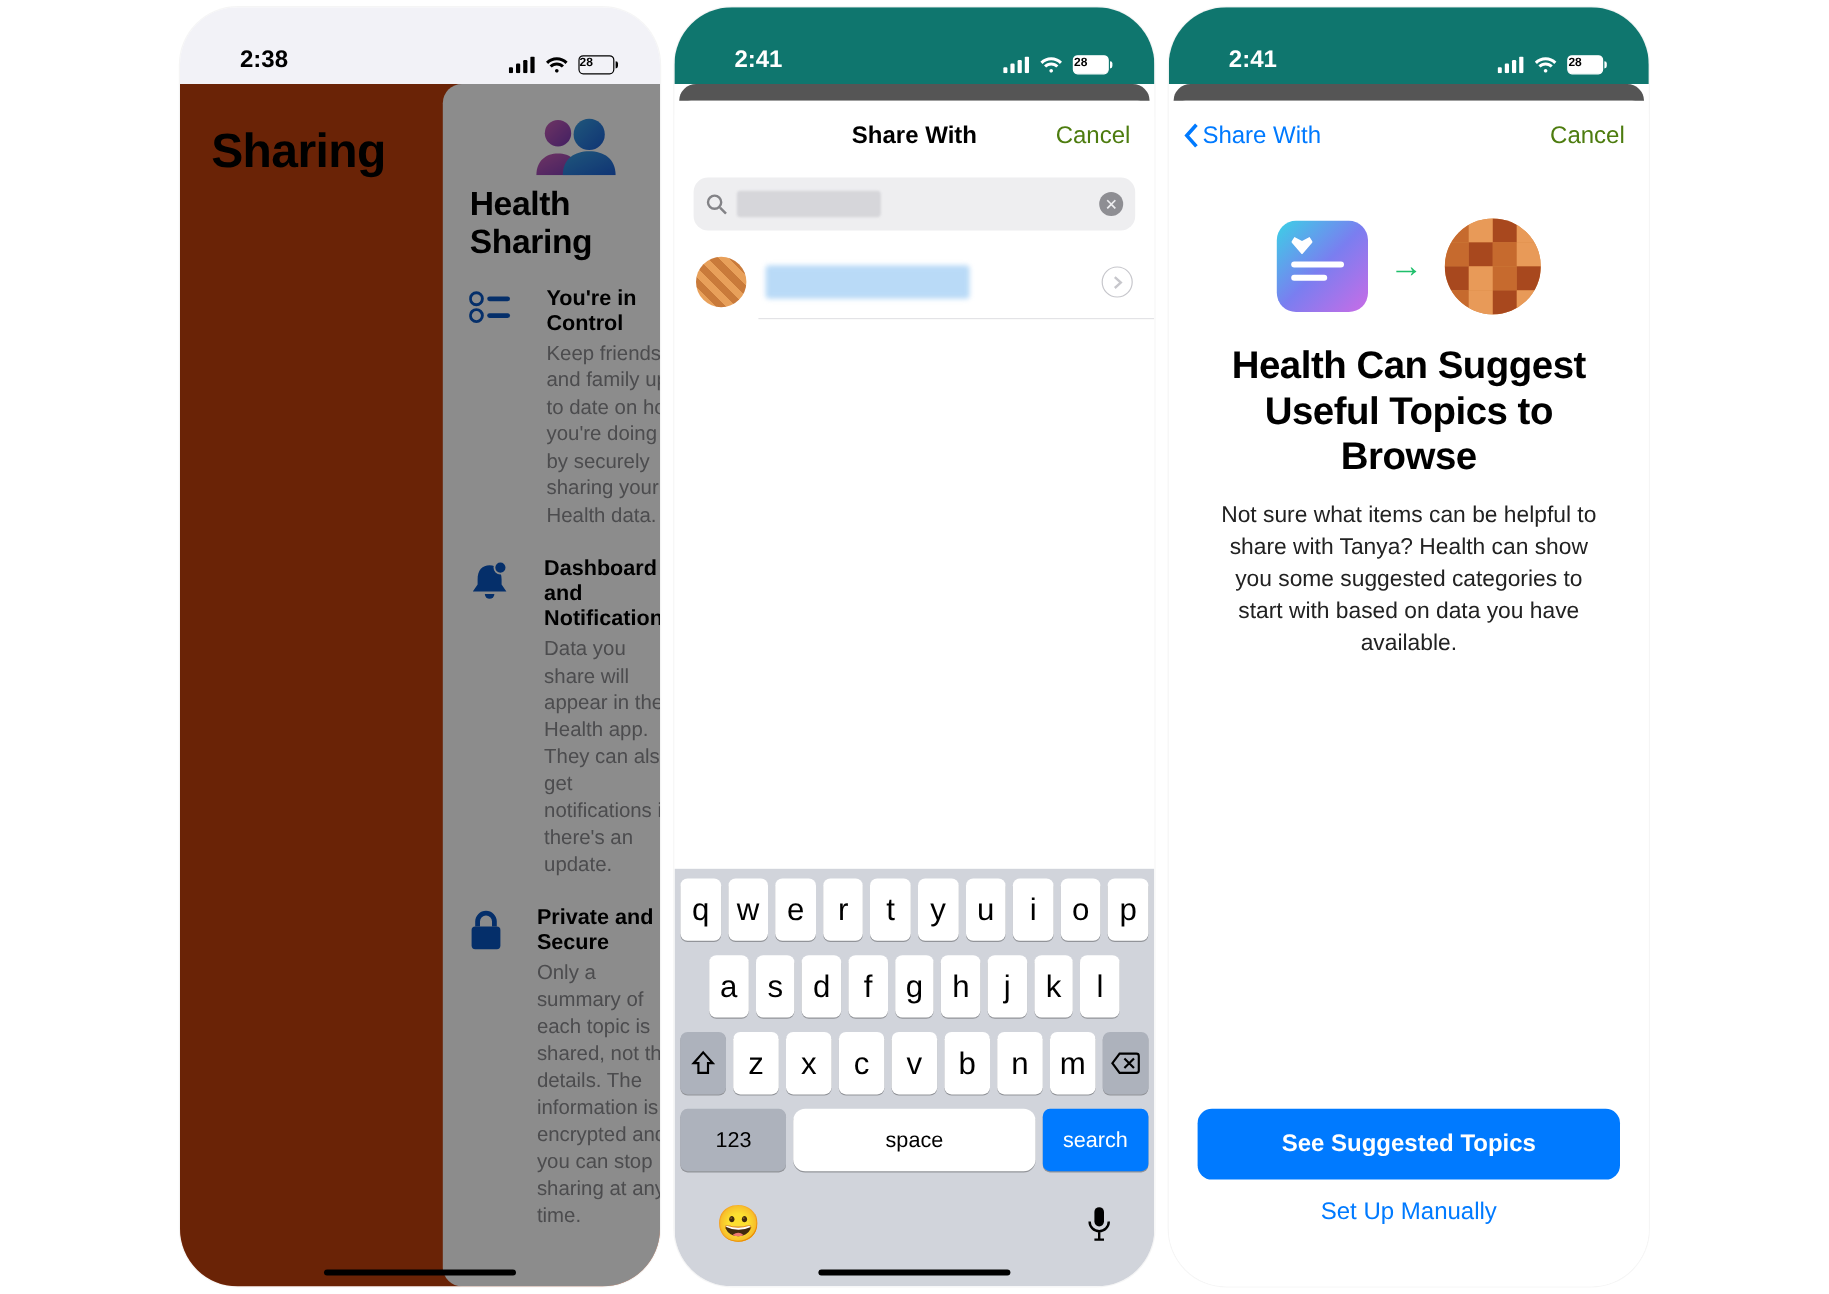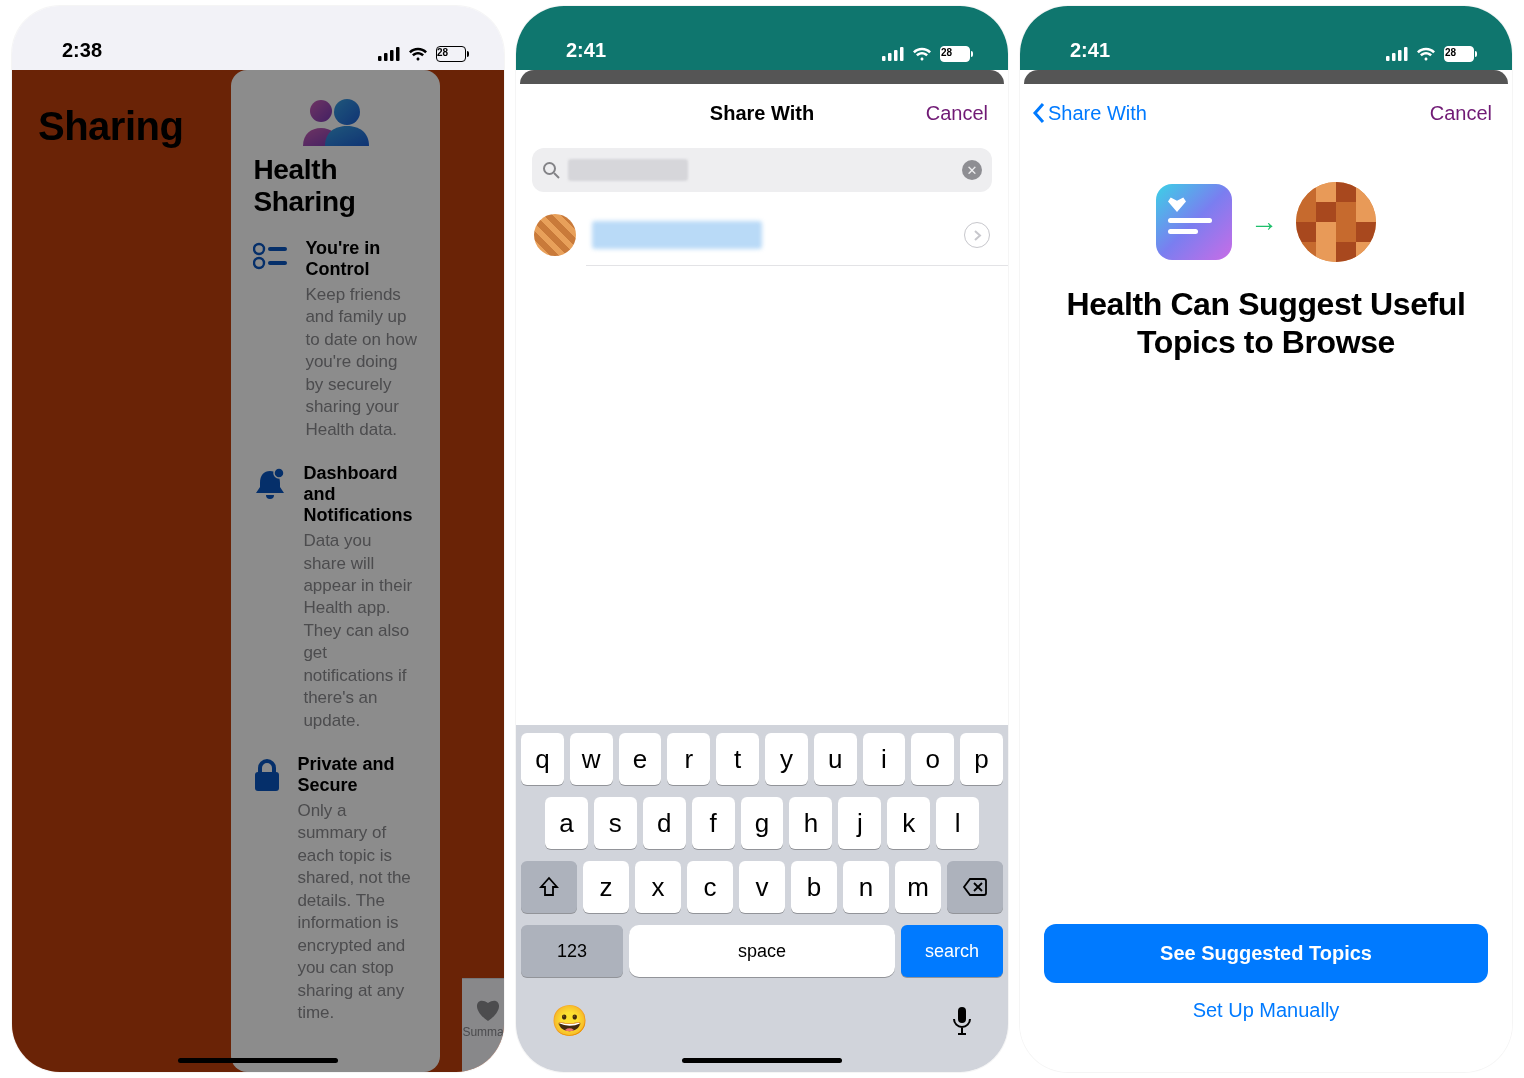--- a/index.html
+++ b/index.html
@@ -5,21 +5,21 @@
   * { box-sizing: border-box; margin: 0; padding: 0; }
   body {
     font-family: -apple-system, BlinkMacSystemFont, "Segoe UI", Helvetica, Arial, sans-serif;
     background: #fff;
     display: flex;
     gap: 12px;
     justify-content: center;
     padding: 6px;
   }
   .phone {
-    width: 492px;
+    width: 400px;
     height: 1066px;
     border-radius: 48px;
     overflow: hidden;
     background: #fff;
     position: relative;
     display: flex;
     flex-direction: column;
     box-shadow: 0 0 0 1px rgba(0,0,0,0.04);
     justify-content: space-between;
   }
@@ -49,21 +49,21 @@
   
   .screen1-body { flex:1; background:#c2410c; position:relative; display:flex; flex-direction:row;}
   .dim-overlay { position:absolute; inset:0; background:rgba(0,0,0,0.45); z-index:5; pointer-events:none;}
   .s1-title { font-size:40px; font-weight:800; padding: 34px 26px 18px; letter-spacing:-0.5px;}
   .card {
     margin: 0 22px; background:#fff; border-radius:16px; padding: 28px 22px 24px;
     display:flex; flex-direction:column; align-items:center;
   }
   .people-icon { margin-bottom: 8px; }
   .card h2 { font-size:28px; font-weight:700; margin-bottom: 20px; letter-spacing:-0.3px;}
-  .feature { display:flex; gap:16px; margin-bottom:22px; width:100%;}
+  .feature { display:flex; gap:28px; margin-bottom:22px; width:100%;}
   .feature .icon-col { width:40px; display:flex; align-items:flex-start; justify-content:center; padding-top:4px; color:#0a57c2;}
   .feature h4 { font-size:18px; font-weight:600; margin-bottom:4px;}
   .feature p { font-size:17px; color:#8a8a8e; line-height:1.32;}
   .btn-primary {
     background:#007aff; color:#fff; border:none; border-radius:12px;
     font-size:20px; font-weight:600; padding:18px; width:100%; text-align:center;
   }
   .btn-secondary {
     background:#e9e9ef; color:#1d4f8f; border:none; border-radius:12px;
     font-size:20px; font-weight:600; padding:18px; width:100%; text-align:center;
@@ -81,21 +81,21 @@
   }
   .tab { display:flex; flex-direction:column; align-items:center; gap:4px; color:#8a8a8e; font-size:12px;}
   .tab.active { color:#007aff;}
   .home-indicator { position:absolute; bottom:9px; left:50%; transform:translateX(-50%);
     width:160px; height:5px; background:#000; border-radius:3px; z-index:20;}
   
   .sheet-peek { height: 14px; background:#555; border-radius: 18px 18px 0 0; margin: 0 4px;}
   .modal-sheet { flex:1; background:#fff; border-radius: 14px 14px 0 0; display:flex; flex-direction:column; overflow:hidden;}
   .nav { display:flex; align-items:center; justify-content:center; position:relative; height:58px;}
   .nav-title { font-size:20px; font-weight:600;}
-  .nav-right { position:absolute; right:20px; color:#701a75; font-size:20px;}
+  .nav-right { position:absolute; right:20px; color:#4d7c0f; font-size:20px;}
   .nav-left { position:absolute; left:12px; color:#007aff; font-size:20px; display:flex; align-items:center; gap:2px;}
   .searchbar {
     margin: 6px 16px 12px; background:#eeeef0; border-radius:12px; height:44px;
     display:flex; align-items:center; padding:0 10px; gap:8px; color:#838387;
   }
   .search-blur { flex:0 0 120px; height:22px; background:#d6d6da; border-radius:3px; filter: blur(1px);}
   .clear-btn { width:20px; height:20px; border-radius:50%; background:#8e8e93; color:#eeeef0;
     display:flex; align-items:center; justify-content:center; font-size:13px;}
   .contact-row {
     display:flex; align-items:center; gap:16px; padding: 10px 18px; position:relative;
@@ -401,19 +401,20 @@
             <span></span>
             <span></span>
             <span></span>
           <span></span>
             <span></span>
             <span></span>
             <span></span>
         </div>
       </div>
       <h1 class="s3-title">Health Can Suggest Useful Topics to Browse</h1>
+      <p class="s3-desc">Not sure what items can be helpful to share with Tanya? Health can show you some suggested categories to start with based on data you have available.</p>
       <div class="s3-buttons">
         <button class="btn-primary">See Suggested Topics</button>
         <button class="btn-link">Set Up Manually</button>
       </div>
     </div>
   </div>
 </div>
 
 </body></html>

